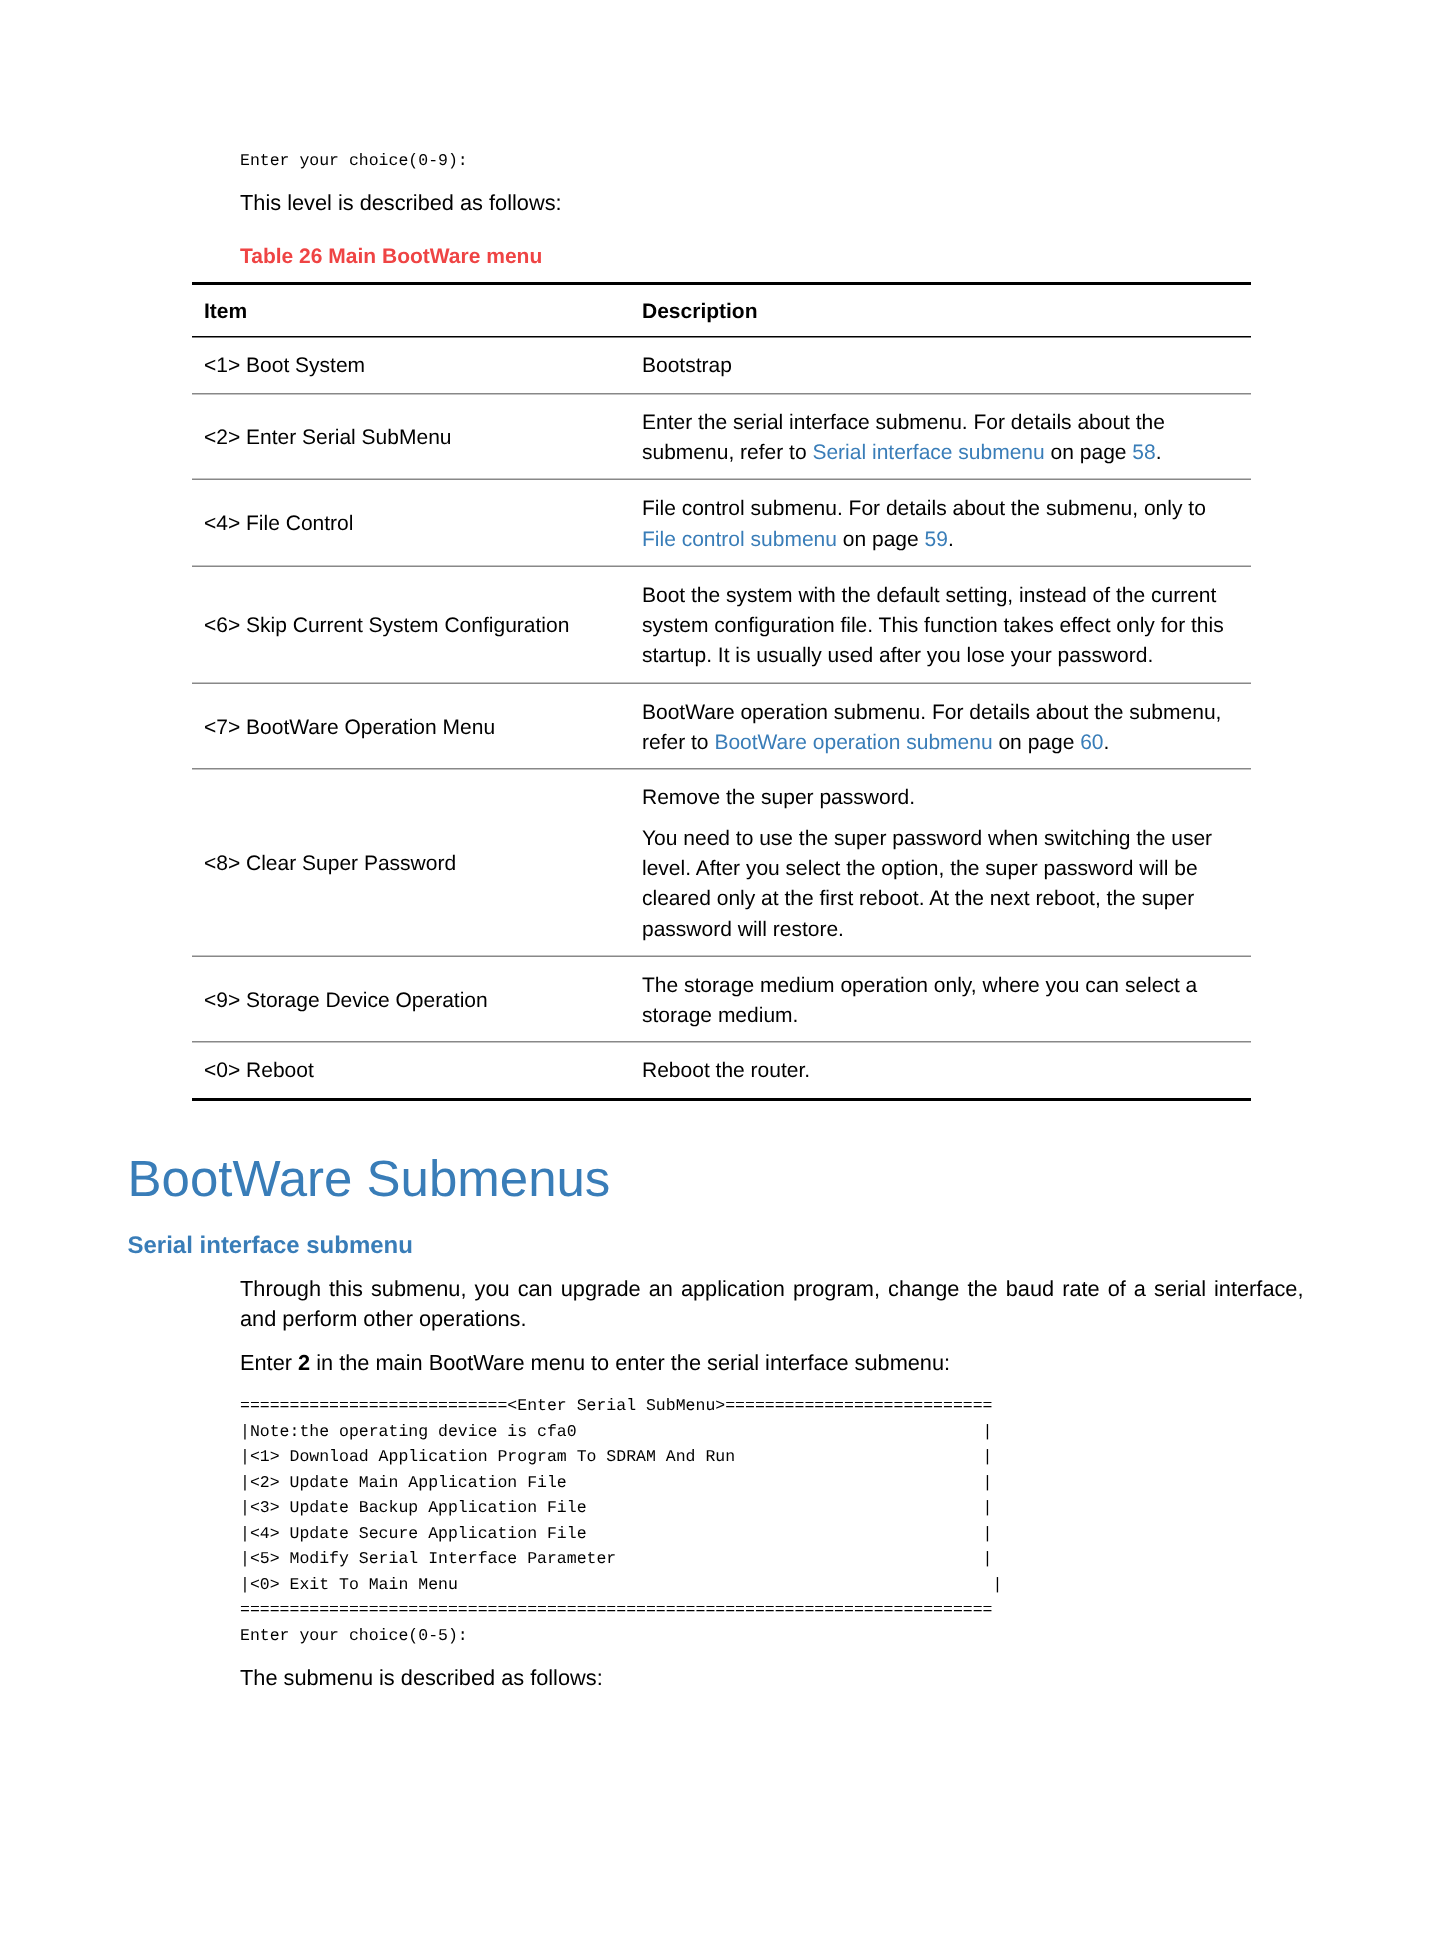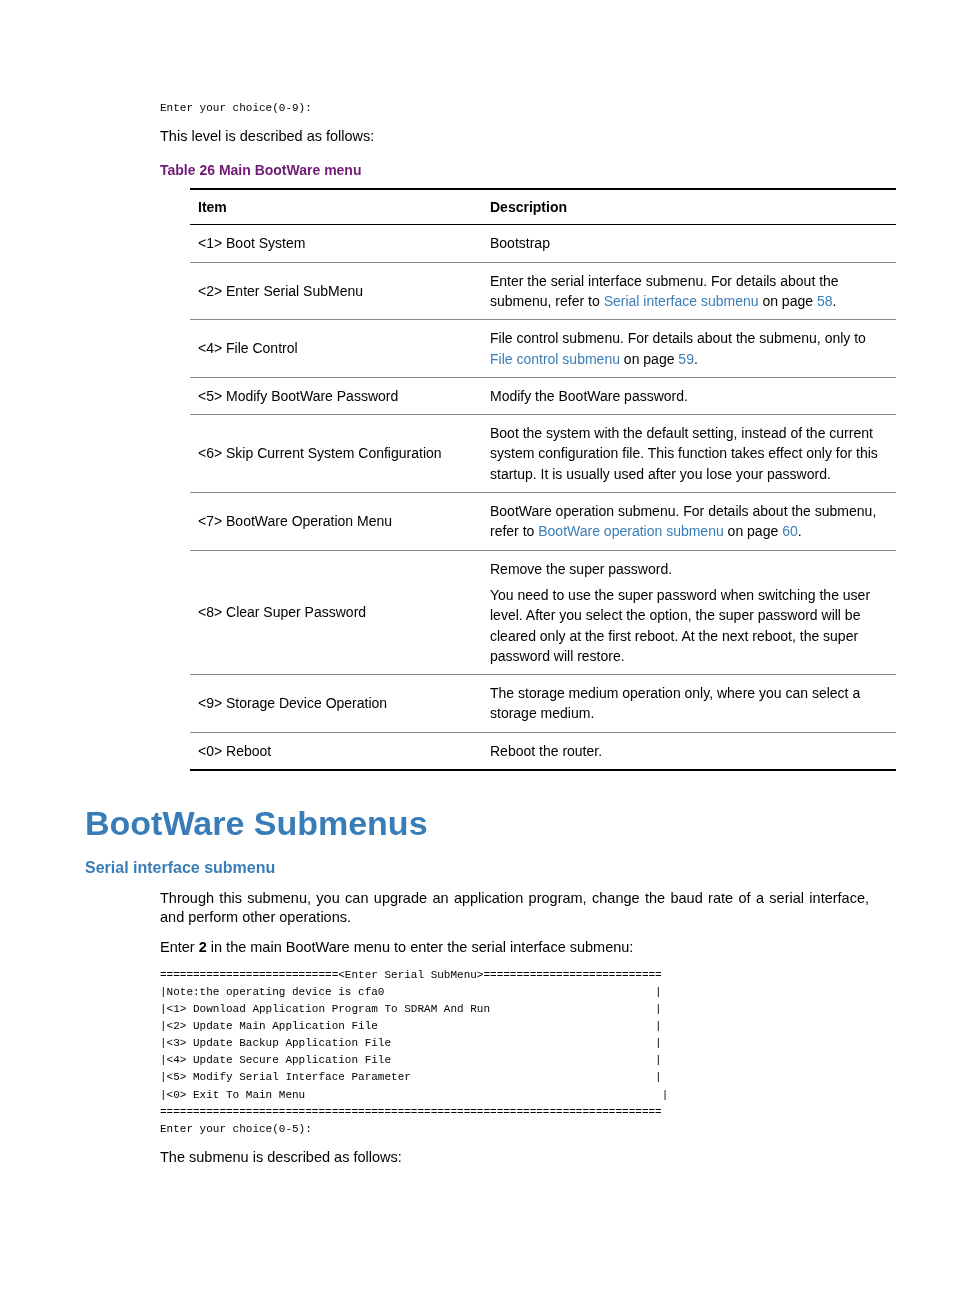--- a/index.html
+++ b/index.html
@@ -19,29 +19,29 @@
     font-family: "Courier New", Courier, monospace;
     font-size: 11px;
     white-space: pre;
     line-height: 1.55;
   }
   .para {
     margin: 10px 0 10px 75px;
   }
   .justify { text-align: justify; }
   .caption {
-    color: #701a75;
+    color: #ef4444;
     font-weight: bold;
     margin: 14px 0 8px 75px;
     font-size: 14px;
   }
   table.main {
     border-collapse: collapse;
     width: 706px;
-    margin-left: 105px;
+    margin-left: 43px;
     font-size: 14px;
   }
   table.main thead th {
     border-top: 2.5px solid #000;
     border-bottom: 1.5px solid #000;
     text-align: left;
     padding: 8px 8px;
     font-weight: bold;
   }
   table.main tbody td {
@@ -54,21 +54,21 @@
     border-bottom: 2.5px solid #000;
   }
   table.main td:first-child, table.main th:first-child {
     width: 276px;
   }
   .link {
     color: #397db8;
   }
   h1.section {
     font-family: Arial, Helvetica, sans-serif;
-    font-weight: bold;
+    font-weight: normal;
     color: #397db8;
     font-size: 34px;
     margin: 30px 0 10px 0;
   }
   h3.sub {
     color: #397db8;
     font-weight: bold;
     font-size: 16px;
     margin: 10px 0 4px 0;
   }
@@ -100,24 +100,20 @@
         <td>&lt;1&gt; Boot System</td>
         <td>Bootstrap</td>
       </tr>
       <tr>
         <td>&lt;2&gt; Enter Serial SubMenu</td>
         <td><span>Enter the serial interface submenu. For details about the submenu, refer to </span><span class="link">Serial interface submenu</span><span> on page </span><span class="link">58</span><span>.</span></td>
       </tr>
       <tr>
         <td>&lt;4&gt; File Control</td>
         <td><span>File control submenu. For details about the submenu, only to </span><span class="link">File control submenu</span><span> on page </span><span class="link">59</span><span>.</span></td>
-      </tr>
-      <tr>
-        <td>&lt;5&gt; Modify BootWare Password</td>
-        <td>Modify the BootWare password.</td>
       </tr>
       <tr>
         <td>&lt;6&gt; Skip Current System Configuration</td>
         <td>Boot the system with the default setting, instead of the current system configuration file. This function takes effect only for this startup. It is usually used after you lose your password.</td>
       </tr>
       <tr>
         <td>&lt;7&gt; BootWare Operation Menu</td>
         <td><span>BootWare operation submenu. For details about the submenu, refer to </span><span class="link">BootWare operation submenu</span><span> on page </span><span class="link">60</span><span>.</span></td>
       </tr>
       <tr>

